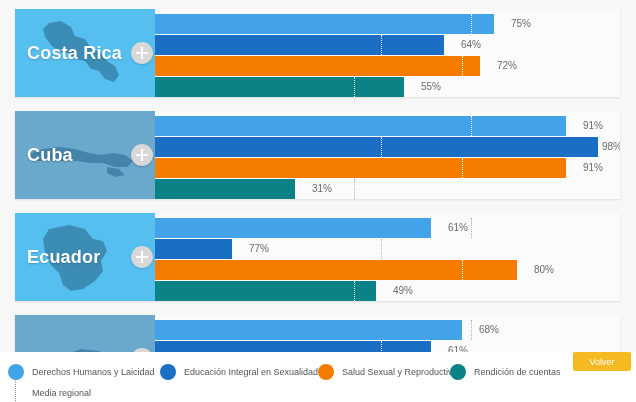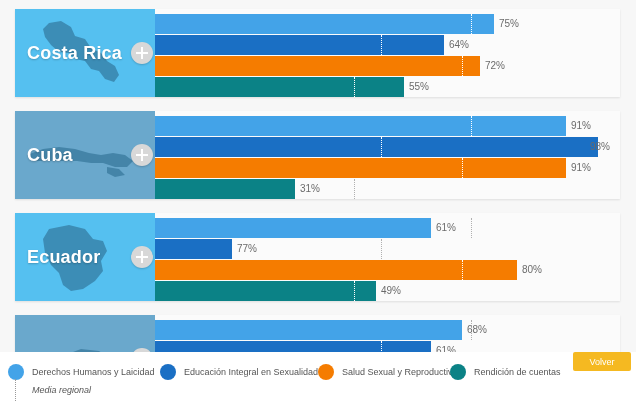--- a/index.html
+++ b/index.html
@@ -54,21 +54,21 @@
   }
   .bar-row{
     position:absolute;left:0;height:20px;
   }
   .bar{
     position:absolute;left:0;top:0;height:20px;
   }
   .bar-label{
     position:absolute;top:0;height:20px;line-height:20px;
     font-size:10px;color:#6b6b6b;white-space:nowrap;
-    padding-left:5px;
+    padding-left:17px;
   }
   .ref-line{
     position:absolute;top:0;width:0;height:20px;
     border-left:1px dotted #ffffff;
   }
   .ref-line.dark{border-left-color:#b0b0b0;}
 
   #legend{
     position:absolute;left:0;top:352px;width:636px;height:50px;
     background:#ffffff;
@@ -78,21 +78,21 @@
     display:flex;align-items:center;
   }
   .legend-dot{
     width:16px;height:16px;border-radius:50%;flex:none;
   }
   .legend-text{
     margin-left:8px;font-size:9px;color:#555555;white-space:nowrap;
   }
   .legend-avg{
     position:absolute;left:8px;top:33px;height:16px;
-    display:flex;font-style:italic;
+    display:flex;align-items:center;
   }
   .avg-line{
     width:16px;height:16px;position:relative;flex:none;
   }
   .avg-line:before{
     content:"";position:absolute;left:7px;top:-6px;
     width:0;height:26px;border-left:1px dotted #9a9a9a;
   }
   .legend-avg .legend-text{margin-left:8px;}
   #back-to-top{

